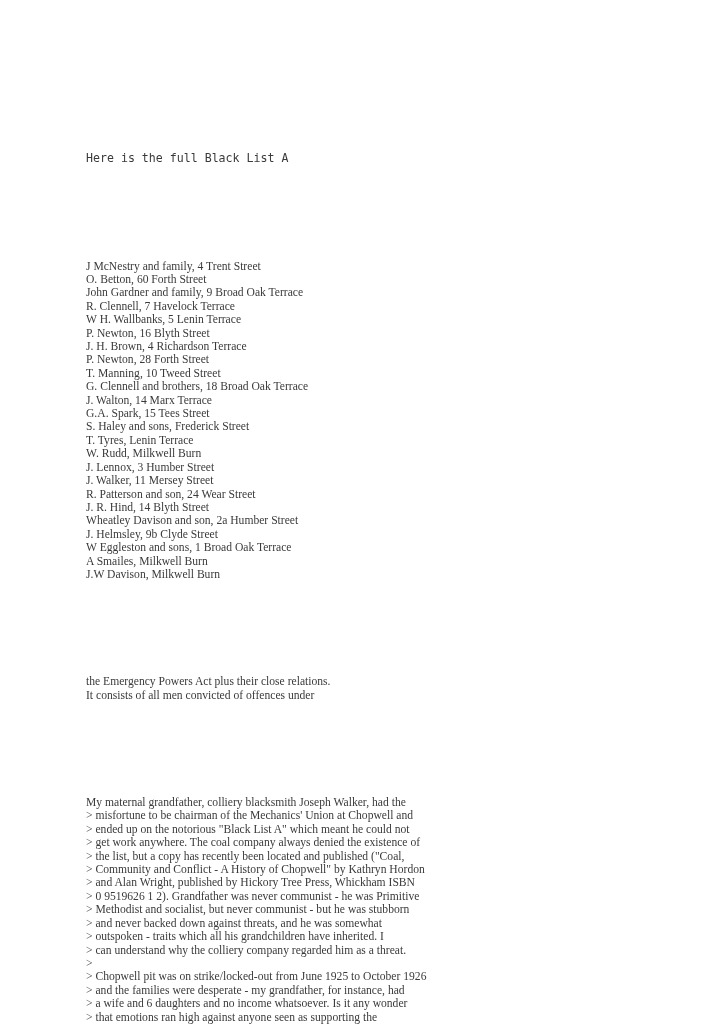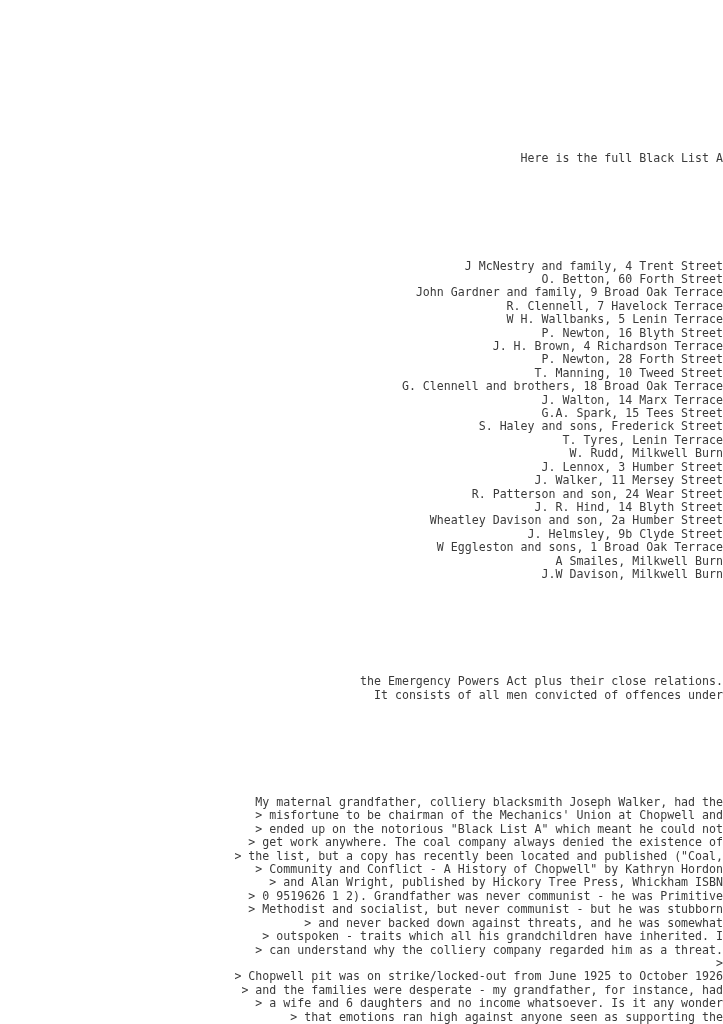--- a/index.html
+++ b/index.html
@@ -29,27 +29,27 @@
     color: #3a3a3a;
     white-space: pre;
     letter-spacing: 0px;
     -webkit-font-smoothing: antialiased;
   }
   .doc-line {
     display: block;
     height: 13.42px;
     white-space: pre;
     min-height: 13.42px;
-    text-align: right;
   }
   .doc-line.blank {
     color: transparent;
   }
   .block {
     display: block;
+    font-family: Liberation Serif, serif;
   }
 </style>
 </head>
 <body>
 
 <div id="document-page">
   <div class="text-body">
 
     <span class="doc-line">Here is the full Black List A</span>
 

